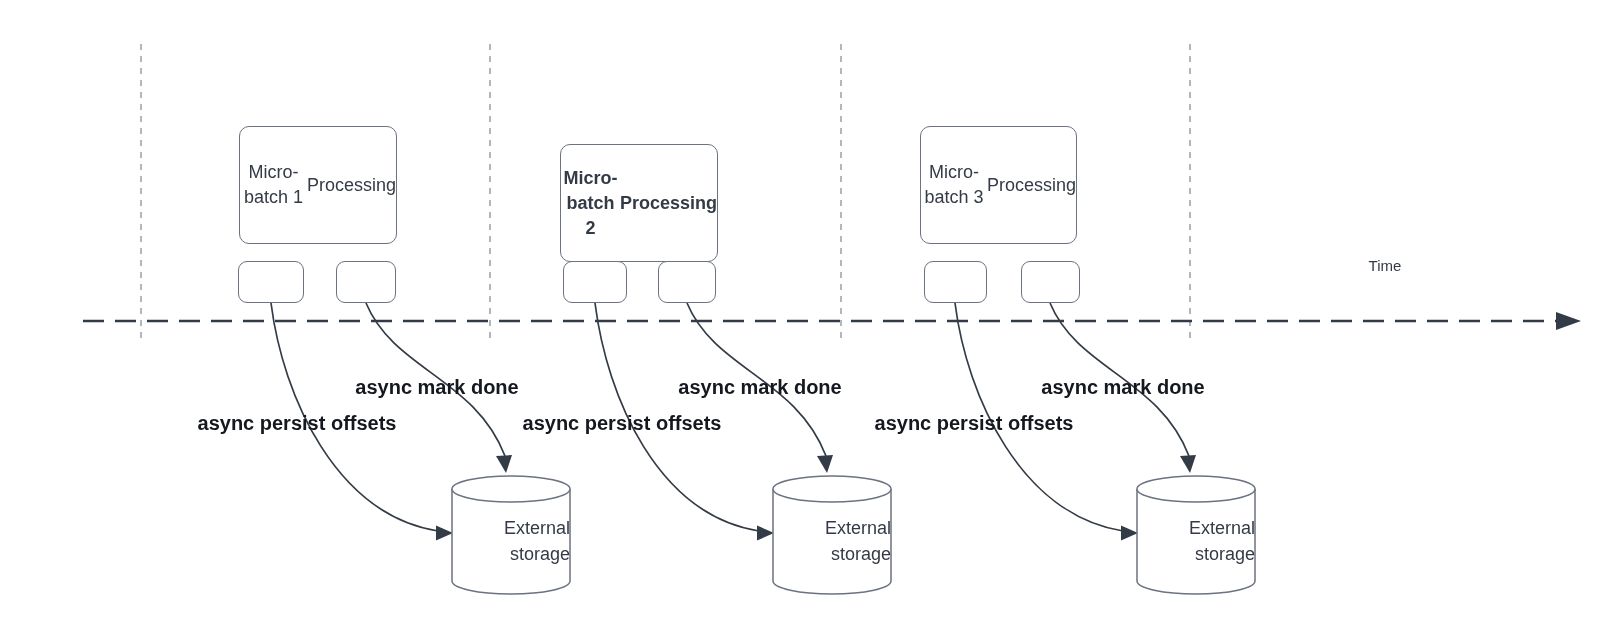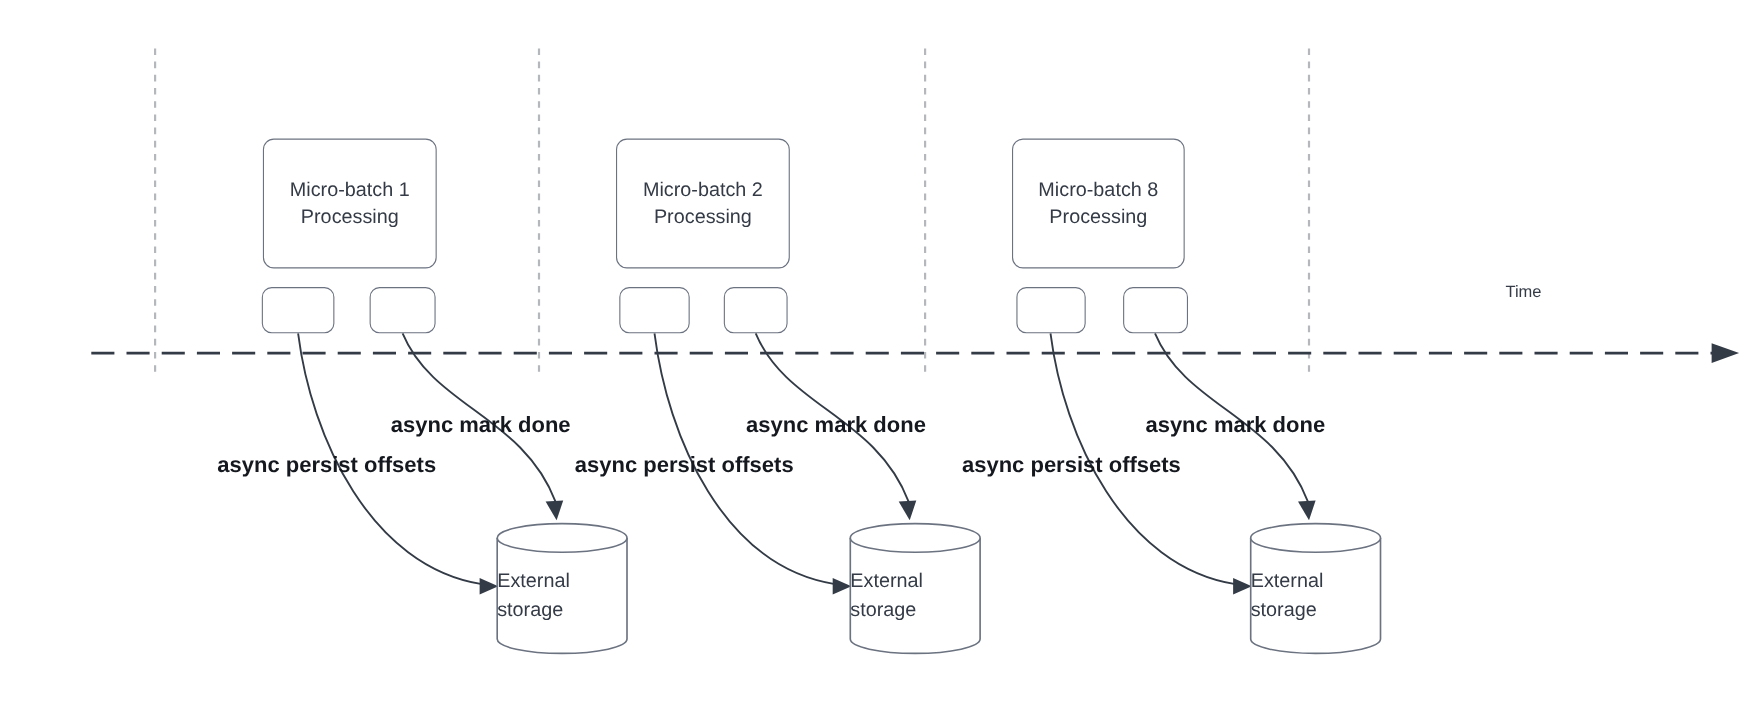--- a/index.html
+++ b/index.html
@@ -17,33 +17,33 @@
   }
   svg.layer{position:absolute;left:0;top:0;width:1600px;height:642px;}
   .gridline{stroke:var(--grid-dash);stroke-width:2;stroke-dasharray:6 6;fill:none;}
   .axis{stroke:var(--stroke-dark);stroke-width:2.4;stroke-dasharray:21 11;fill:none;}
   .curve{stroke:var(--stroke-dark);stroke-width:1.7;fill:none;}
   .arrowhead{fill:var(--stroke-dark);stroke:none;}
   .cyl{fill:#ffffff;stroke:var(--shape-stroke);stroke-width:1.5;}
   .batch-box{
     position:absolute;width:156px;height:116px;background:#fff;
     border:1.5px solid var(--shape-stroke);border-radius:10px;
-    display:flex;flex-direction:column;align-items:center;justify-content:center;
+    display:flex;flex-direction:row;align-items:center;justify-content:center;
     font-size:18px;line-height:25px;color:var(--shape-text);text-align:center;
   }
   .task-box{
     position:absolute;height:42px;background:#fff;
     border:1.5px solid var(--shape-stroke);border-radius:9px;box-sizing:border-box;
   }
   .flow-label{
     position:absolute;transform:translateX(-50%);white-space:nowrap;
     font-size:20px;font-weight:bold;color:var(--label-text);
   }
   .storage-label{
-    position:absolute;width:118px;text-align:left;
+    position:absolute;width:118px;text-align:right;
     font-size:18px;line-height:26px;color:var(--shape-text);
   }
   .time-label{
     position:absolute;transform:translateX(-50%);
     font-size:15px;color:var(--shape-text);white-space:nowrap;
   }
 </style>
 </head>
 <body>
 
@@ -91,32 +91,32 @@
   <div class="batch-box" style="left:239px;top:126px;">
     <span>Micro-batch 1</span>
     <span>Processing</span>
   </div>
   <div class="task-box" style="left:238px;top:261px;width:66px;"></div>
   <div class="task-box" style="left:336px;top:261px;width:60px;"></div>
   <div class="flow-label" style="left:297px;top:412px;">async persist offsets</div>
   <div class="flow-label" style="left:437px;top:376px;">async mark done</div>
   <div class="storage-label" style="left:452px;top:515px;">External storage</div>
 
-  <div class="batch-box" style="left:560px;top:126px;">
+  <div class="batch-box" style="left:560px;top:144px;font-weight:bold;">
     <span>Micro-batch 2</span>
     <span>Processing</span>
   </div>
   <div class="task-box" style="left:563px;top:261px;width:64px;"></div>
   <div class="task-box" style="left:658px;top:261px;width:58px;"></div>
   <div class="flow-label" style="left:622px;top:412px;">async persist offsets</div>
   <div class="flow-label" style="left:760px;top:376px;">async mark done</div>
   <div class="storage-label" style="left:773px;top:515px;">External storage</div>
 
   <div class="batch-box" style="left:920px;top:126px;width:155px;">
-    <span>Micro-batch 8</span>
+    <span>Micro-batch 3</span>
     <span>Processing</span>
   </div>
   <div class="task-box" style="left:924px;top:261px;width:63px;"></div>
   <div class="task-box" style="left:1021px;top:261px;width:59px;"></div>
   <div class="flow-label" style="left:974px;top:412px;">async persist offsets</div>
   <div class="flow-label" style="left:1123px;top:376px;">async mark done</div>
   <div class="storage-label" style="left:1137px;top:515px;">External storage</div>
 
   <div class="time-label" style="left:1385px;top:257px;">Time</div>
 

